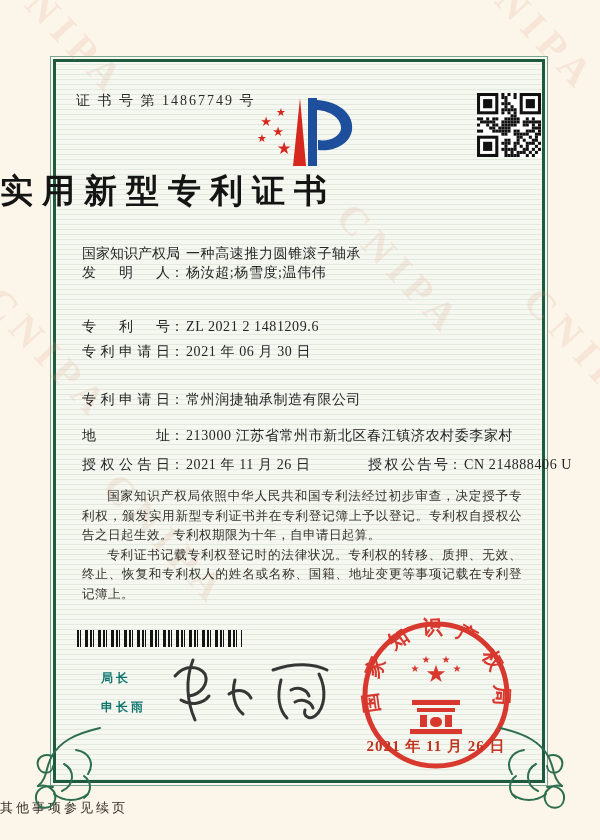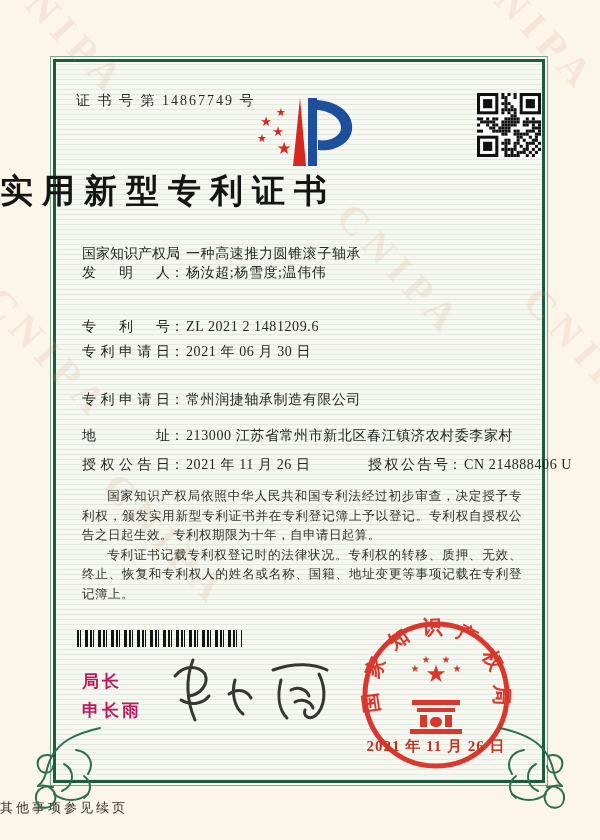--- a/index.html
+++ b/index.html
@@ -80,23 +80,23 @@
 
   .barcode {
     position:absolute; left:77px; top:630px; width:165px; height:17px;
     background:repeating-linear-gradient(90deg,
       #141414 0px, #141414 2px, rgba(0,0,0,0) 2px, rgba(0,0,0,0) 3.5px,
       #141414 3.5px, #141414 4.5px, rgba(0,0,0,0) 4.5px, rgba(0,0,0,0) 8px,
       #141414 8px, #141414 11px, rgba(0,0,0,0) 11px, rgba(0,0,0,0) 13px);
   }
 
   .sig-title, .sig-name {
-    position:absolute; left:82px;
+    position:absolute; left:101px;
     font-family:"Liberation Sans", sans-serif;
-    font-weight:700; font-size:17px; letter-spacing:3px; color:#be185d;
+    font-weight:700; font-size:12px; letter-spacing:3px; color:#0f766e;
   }
   .sig-title { top:670px; }
   .sig-name  { top:699px; }
   .signature-svg { position:absolute; left:155px; top:650px; }
 
   .seal-svg { position:absolute; left:357px; top:616px; }
   .seal-date {
     position:absolute; left:357px; top:737px; width:158px;
     text-align:center; font-size:15px; letter-spacing:1px;
     color:#c13420; font-weight:600; z-index:5;

